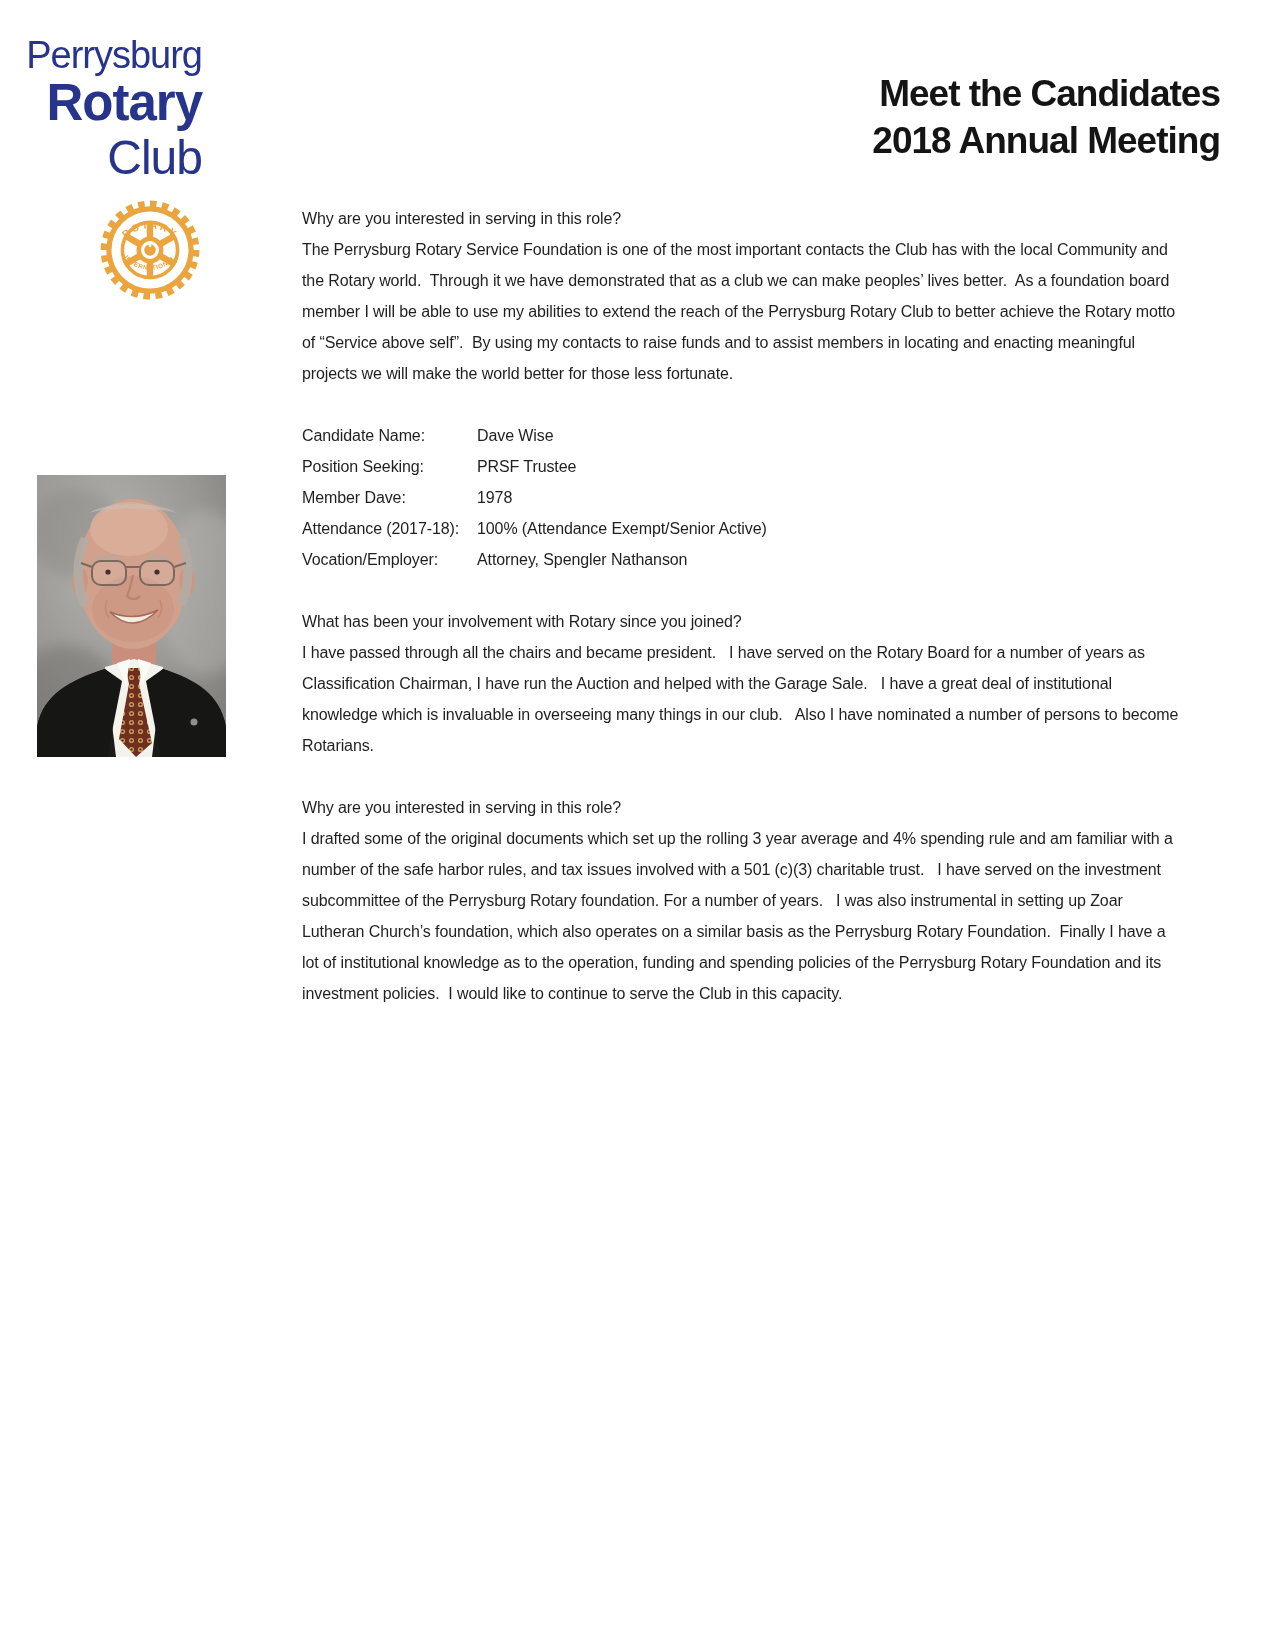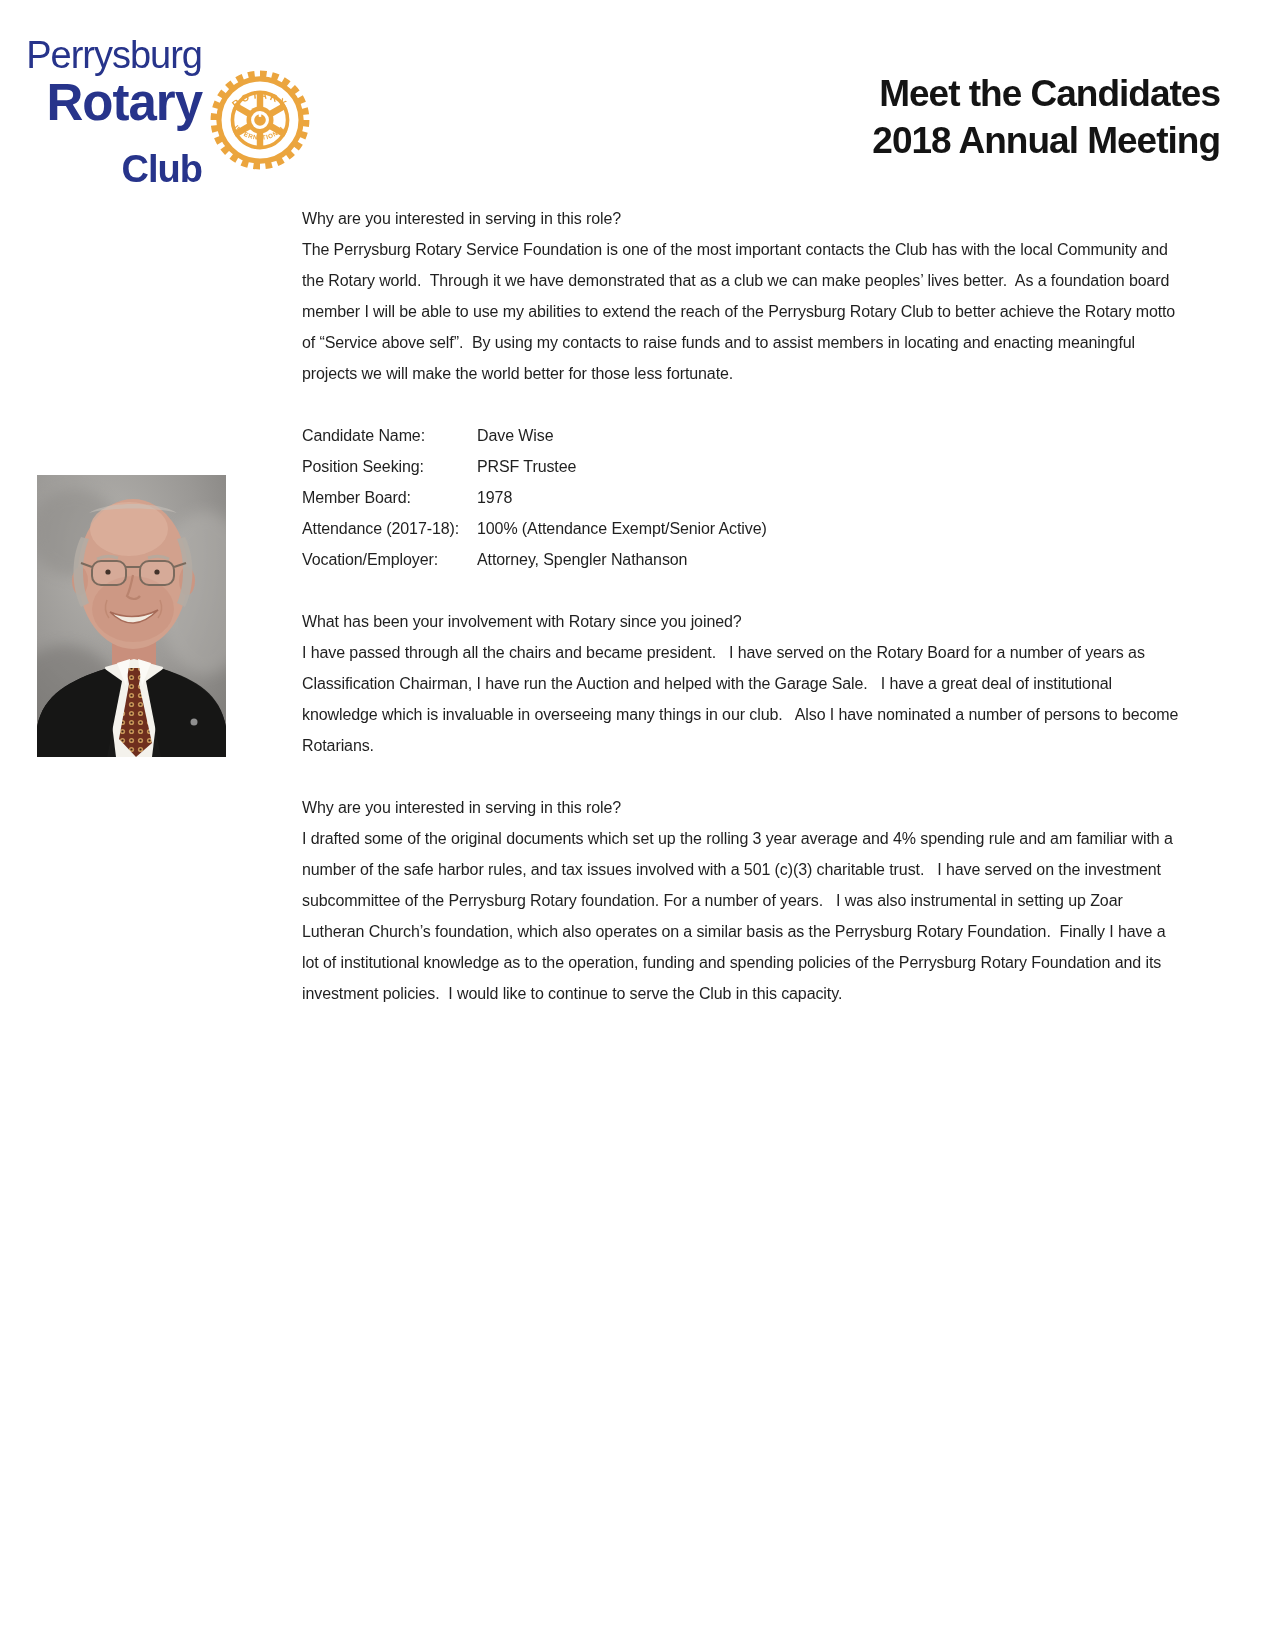--- a/index.html
+++ b/index.html
@@ -6,25 +6,25 @@
     --logo-blue:#27348b;
     --logo-gold:#eba53e;
     --ink:#1f1f1f;
   }
   html,body{margin:0;padding:0;background:#ffffff;}
   .page{
     position:relative;width:1275px;height:1650px;background:#ffffff;
     font-family:"Liberation Sans",sans-serif;color:var(--ink);overflow:hidden;
   }
   
-  .logo{position:absolute;left:26px;top:36px;display:flex;align-items:center;}
+  .logo{position:absolute;left:26px;top:36px;display:flex;align-items:flex-end;flex-direction:column;}
   .logo-text{width:176px;text-align:right;color:var(--logo-blue);line-height:1;}
   .logo-line1{font-size:38px;letter-spacing:-1px;font-weight:400;}
   .logo-line2{font-size:51px;letter-spacing:-1px;font-weight:700;margin-top:3px;}
-  .logo-line3{font-size:38px;letter-spacing:-1px;font-weight:700;margin-top:22px;}
+  .logo-line3{font-size:48px;letter-spacing:-1px;font-weight:400;margin-top:6px;}
   .wheel{color:var(--logo-gold);margin-left:6px;margin-top:16px;}
   
   .doc-title{
     position:absolute;left:715px;top:70px;width:505px;text-align:right;
     font-weight:700;font-size:37px;line-height:47px;color:#141414;letter-spacing:-1px;
   }
   
   .photo{position:absolute;left:37px;top:475px;width:189px;height:282px;display:block;}
   
   .content{
@@ -157,21 +157,21 @@
     <div class="fields">
       <div class="field-row">
         <div class="field-label">Candidate Name:</div>
         <div class="field-value">Dave Wise</div>
       </div>
       <div class="field-row">
         <div class="field-label">Position Seeking:</div>
         <div class="field-value">PRSF Trustee</div>
       </div>
       <div class="field-row">
-        <div class="field-label">Member Board:</div>
+        <div class="field-label">Member Dave:</div>
         <div class="field-value">1978</div>
       </div>
       <div class="field-row">
         <div class="field-label">Attendance (2017-18):</div>
         <div class="field-value">100% (Attendance Exempt/Senior Active)</div>
       </div>
       <div class="field-row">
         <div class="field-label">Vocation/Employer:</div>
         <div class="field-value">Attorney, Spengler Nathanson</div>
       </div>

